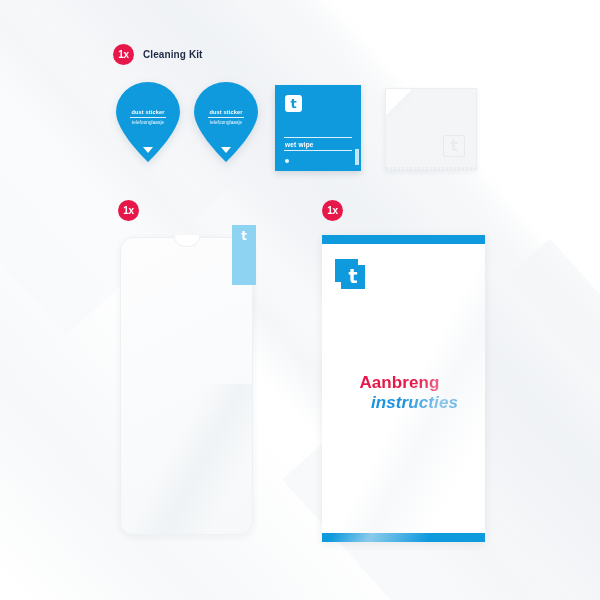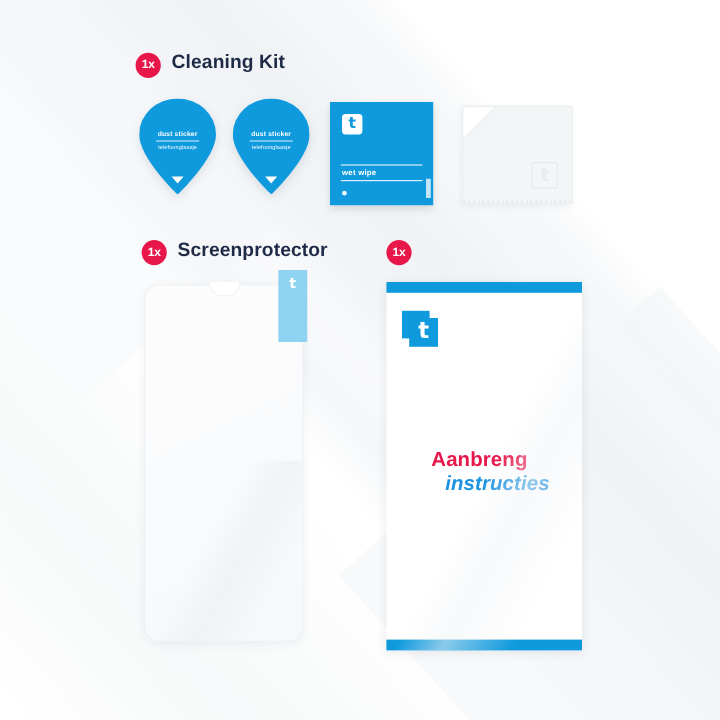--- a/index.html
+++ b/index.html
@@ -70,40 +70,40 @@
     background: #f7f9fa;
     transform: rotate(-42deg);
   }
 
   .content { position: relative; z-index: 5; }
 
   
   .heading {
     position: absolute;
     display: flex;
-    align-items: flex-start;
+    align-items: center;
     gap: 9px;
     white-space: nowrap;
   }
   .qty-badge {
     width: 21px; height: 21px;
     border-radius: 50%;
     background: #e8174a;
     color: #ffffff;
     font-size: 10px;
     font-weight: bold;
     display: flex;
     align-items: center;
     justify-content: center;
     letter-spacing: -0.2px;
     flex: 0 0 auto;
     line-height: 1;
   }
   .heading-label {
-    font-size: 16px;
+    font-size: 10px;
     font-weight: bold;
     color: #1f2b46;
     letter-spacing: 0.1px;
   }
 
   #heading-cleaning { left: 113px; top: 44px; }
   #heading-screen  { left: 118px; top: 200px; }
   #heading-instr   { left: 322px; top: 200px; }
 
   
@@ -456,21 +456,20 @@
       <div class="cloth-fold-shadow"></div>
       <div class="cloth-fold"></div>
       <div class="cloth-logo">
         <span class="glyph">t</span>
       </div>
       <div class="cloth-edge"></div>
     </div>
 
     <div class="heading" id="heading-screen">
       <span class="qty-badge">1x</span>
-      <span class="heading-label">Screenprotector</span>
     </div>
 
     <div id="screenprotector">
       <div class="sp-notch"></div>
       <div class="sp-notch-cover"></div>
       <div class="sp-sheen"></div>
       <div class="sp-tab">
         <span class="glyph">t</span>
       </div>
     </div>

